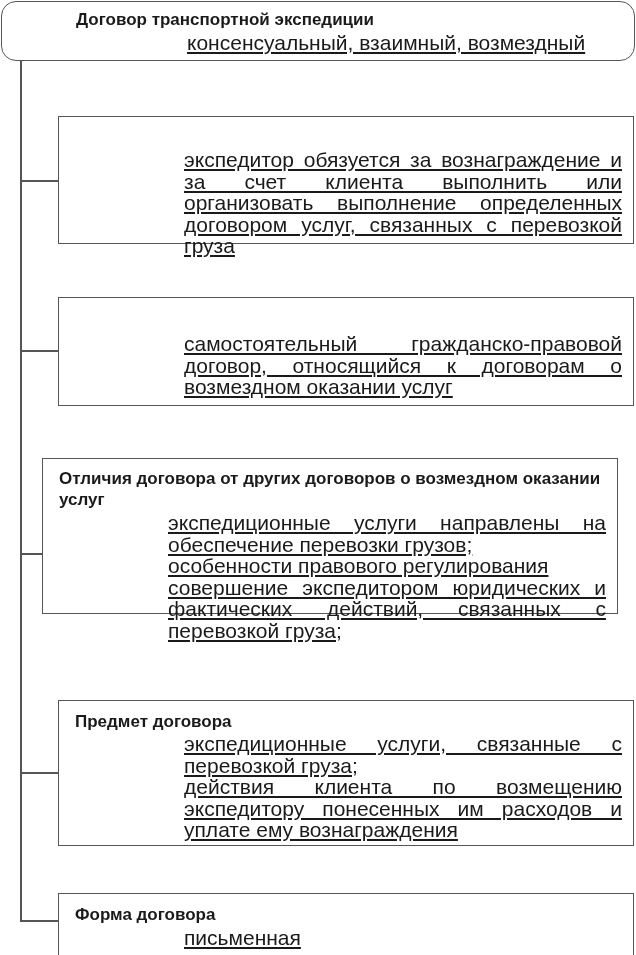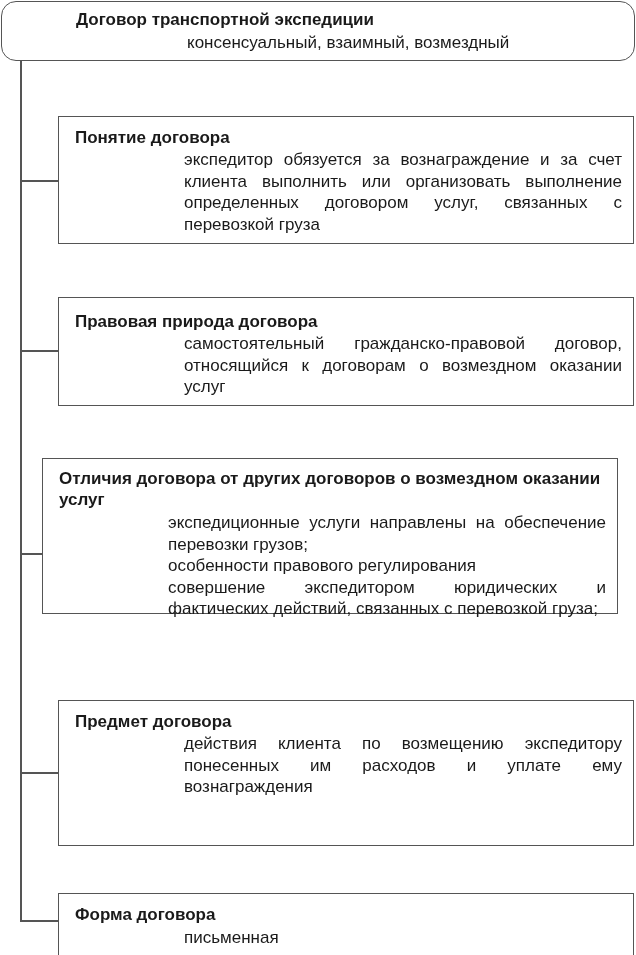--- a/index.html
+++ b/index.html
@@ -1,64 +1,63 @@
 <!DOCTYPE html>
 <html><head>
   <meta charset="utf-8">
   <style>
     html, body { margin: 0; padding: 0; background: #ffffff; }
     body { width: 636px; height: 955px; position: relative; overflow: hidden;
            font-family: "Liberation Sans", sans-serif; color: #1a1a1a; }
     .box { position: absolute; border: 1.5px solid #555; background: #fff; box-sizing: border-box; }
     .title { font-weight: bold; font-size: 17px; line-height: 21px; position: absolute; }
-    .desc { position: absolute; font-size: 17px; line-height: 21.5px; text-align: justify; }
+    .desc { position: absolute; font-size: 21px; line-height: 21.5px; text-align: justify; text-decoration: underline; }
     .line { position: absolute; background: #555; }
     .desc div { white-space: normal; }
   </style>
 </head>
 <body>
 
 <div class="line" style="left:20px; top:60px; width:1.5px; height:861px;"></div>
 <div class="line" style="left:20px; top:180px; width:39px; height:1.5px;"></div>
 <div class="line" style="left:20px; top:350px; width:39px; height:1.5px;"></div>
 <div class="line" style="left:20px; top:553px; width:39px; height:1.5px;"></div>
 <div class="line" style="left:20px; top:772px; width:39px; height:1.5px;"></div>
 <div class="line" style="left:20px; top:920px; width:39px; height:1.5px;"></div>
 
 <div class="box" style="left:1px; top:1px; width:634px; height:60px;border-radius:15px;">
   <div class="title" style="left:74px; top:7px;">Договор транспортной экспедиции</div>
   <div class="desc" style="left:185px; top:30px; white-space:nowrap;">консенсуальный, взаимный, возмездный</div>
 </div>
 
 <div class="box" style="left:58px; top:116px; width:576px; height:128px;">
-  <div class="title" style="left:16px; top:10px;">Понятие договора</div>
   <div class="desc" style="left:125px; top:32px; width:438px;">
     <div>экспедитор обязуется за вознаграждение и за счет клиента выполнить или организовать выполнение определенных договором услуг, связанных с перевозкой груза</div>
   </div>
 </div>
 
 <div class="box" style="left:58px; top:297px; width:576px; height:109px;">
-  <div class="title" style="left:16px; top:13px;">Правовая природа договора</div>
   <div class="desc" style="left:125px; top:35px; width:438px;">
     <div>самостоятельный гражданско-правовой договор, относящийся к договорам о возмездном оказании услуг</div>
   </div>
 </div>
 
 <div class="box" style="left:42px; top:458px; width:576px; height:156px;">
   <div class="title" style="left:16px; top:9px; width:550px;">Отличия договора от других договоров о возмездном оказании услуг</div>
   <div class="desc" style="left:125px; top:53px; width:438px;">
     <div>экспедиционные услуги направлены на обеспечение перевозки грузов;</div>
     <div>особенности правового регулирования</div>
     <div>совершение экспедитором юридических и фактических действий, связанных с перевозкой груза;</div>
   </div>
 </div>
 
 <div class="box" style="left:58px; top:700px; width:576px; height:146px;">
   <div class="title" style="left:16px; top:10px;">Предмет договора</div>
   <div class="desc" style="left:125px; top:32px; width:438px;">
+    <div>экспедиционные услуги, связанные с перевозкой груза;</div>
     <div>действия клиента по возмещению экспедитору понесенных им расходов и уплате ему вознаграждения</div>
   </div>
 </div>
 
 <div class="box" style="left:58px; top:893px; width:576px; height:72px;">
   <div class="title" style="left:16px; top:10px;">Форма договора</div>
   <div class="desc" style="left:125px; top:33px; width:438px;">
     <div>письменная</div>
   </div>
 </div>

